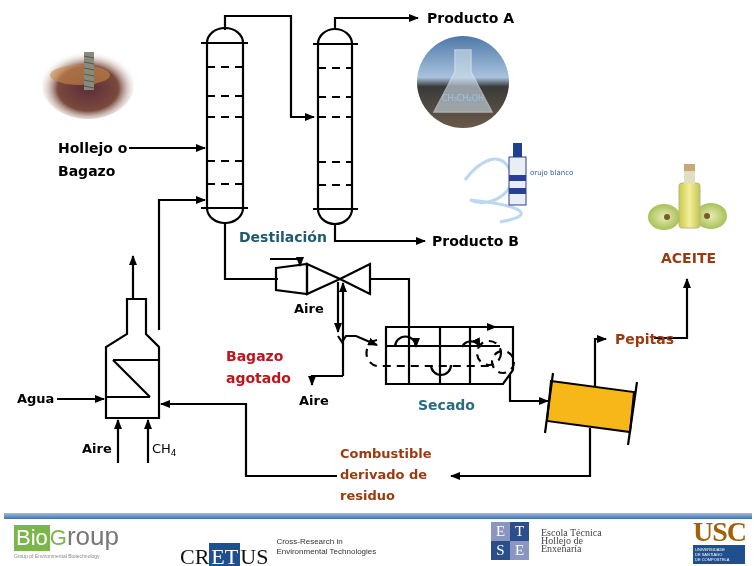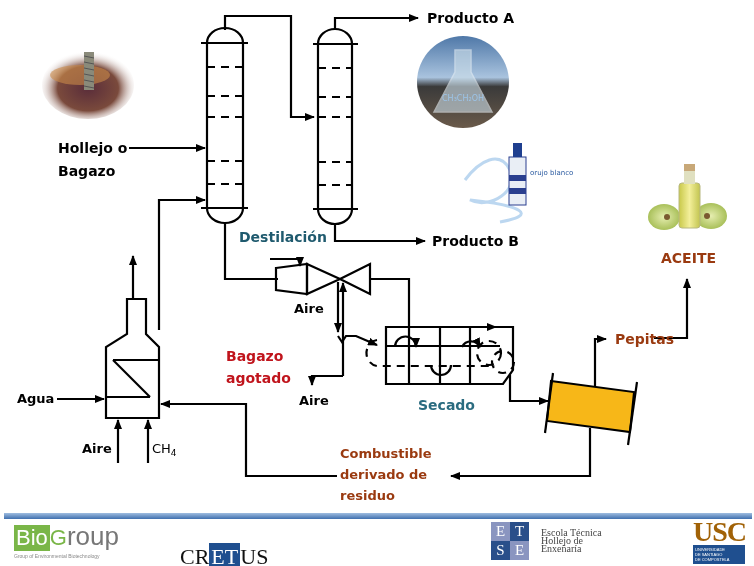--- a/index.html
+++ b/index.html
@@ -205,20 +205,21 @@
 
 <div class="footer-bar"></div>
 
 <div class="logo biogroup">
   <span class="bio-box">Bio</span><span class="bio-g">G</span><span class="bio-roup">roup</span>
   <span class="bio-sub">Group of Environmental Biotechnology</span>
 </div>
 
 <div class="logo cretus">
   <span class="cretus-word"><span>CR</span><span class="cretus-et">ET</span><span>US</span></span>
+  <span class="cretus-sub"><span>Cross-Research in</span><br><span>Environmental Technologies</span></span>
 </div>
 
 <div class="logo etse">
   <div class="etse-grid">
     <span class="light">E</span>
     <span>T</span>
     <span>S</span>
     <span class="light">E</span>
   </div>
   <div class="etse-sub">

